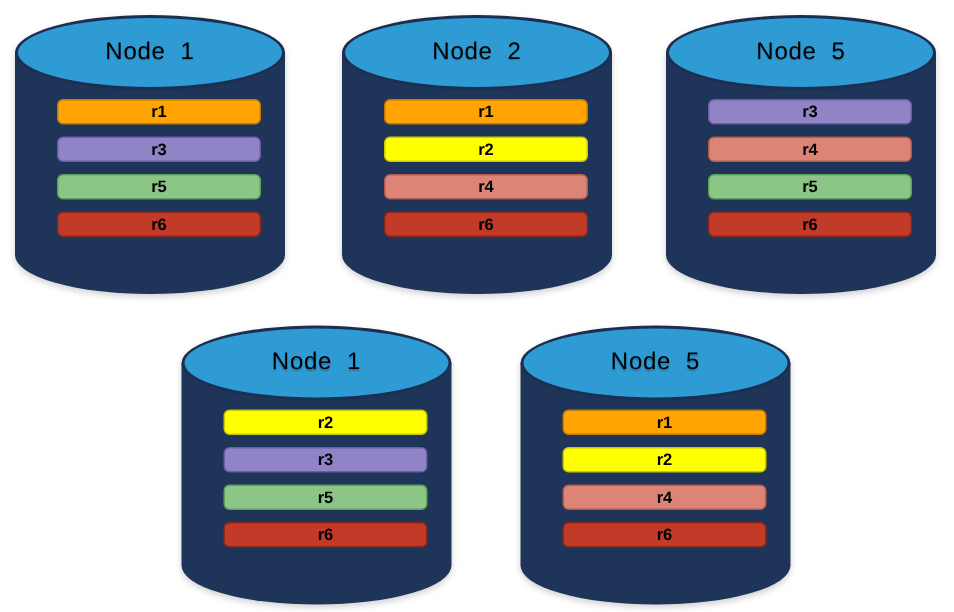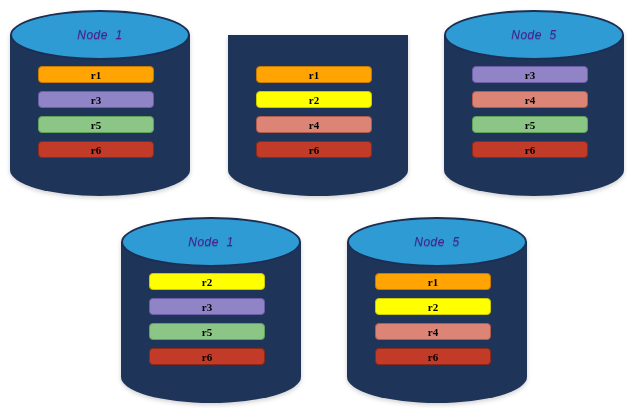--- a/index.html
+++ b/index.html
@@ -41,49 +41,47 @@
     box-sizing: border-box;
     background: #2F9BD5;
     border: 2px solid #1B2F52;
     border-radius: 50%;
     display: flex;
     align-items: center;
     justify-content: center;
     z-index: 2;
   }
   .node-label {
-    color: #4c1d95;
-    font-size: 12px;
+    color: #000000;
+    font-size: 16px;
     letter-spacing: 0.5px;
     white-space: pre;
     text-shadow: 0 1px 1px rgba(0,0,0,0.25);
-    font-style: italic;
   }
   .bars {
     position: absolute;
     left: 50%;
     transform: translateX(-50%);
     top: 56px;
     width: 124px;
     z-index: 3;
   }
   .bar {
     box-sizing: border-box;
-    width: 116px;
+    width: 136px;
     height: 17px;
     margin-bottom: 8px;
     border: 1px solid;
     border-radius: 4px;
     display: flex;
     align-items: center;
     justify-content: center;
     color: #000000;
     font-size: 11px;
     font-weight: bold;
-    font-family: Liberation Serif, serif;
   }
 </style>
 </head>
 <body>
 
 <div id="canvas">
 
 <div class="node pos-1">
       <div class="cyl-body"></div>
       <div class="cyl-top">
@@ -91,20 +89,23 @@
       </div>
       <div class="bars">
         <div class="bar" style="background: rgb(255, 164, 2); border-color: rgb(200, 122, 0);">r1</div>
         <div class="bar" style="background: rgb(145, 132, 198); border-color: rgb(108, 93, 168);">r3</div>
         <div class="bar" style="background: rgb(140, 198, 135); border-color: rgb(95, 161, 89);">r5</div>
         <div class="bar" style="background: rgb(194, 58, 40); border-color: rgb(143, 40, 23);">r6</div>
       </div>
     </div>
     <div class="node pos-2">
       <div class="cyl-body"></div>
+      <div class="cyl-top">
+        <span class="node-label">Node  2</span>
+      </div>
       <div class="bars">
         <div class="bar" style="background: rgb(255, 164, 2); border-color: rgb(200, 122, 0);">r1</div>
         <div class="bar" style="background: rgb(255, 255, 0); border-color: rgb(201, 201, 0);">r2</div>
         <div class="bar" style="background: rgb(220, 133, 119); border-color: rgb(178, 90, 76);">r4</div>
         <div class="bar" style="background: rgb(194, 58, 40); border-color: rgb(143, 40, 23);">r6</div>
       </div>
     </div>
     <div class="node pos-3">
       <div class="cyl-body"></div>
       <div class="cyl-top">

